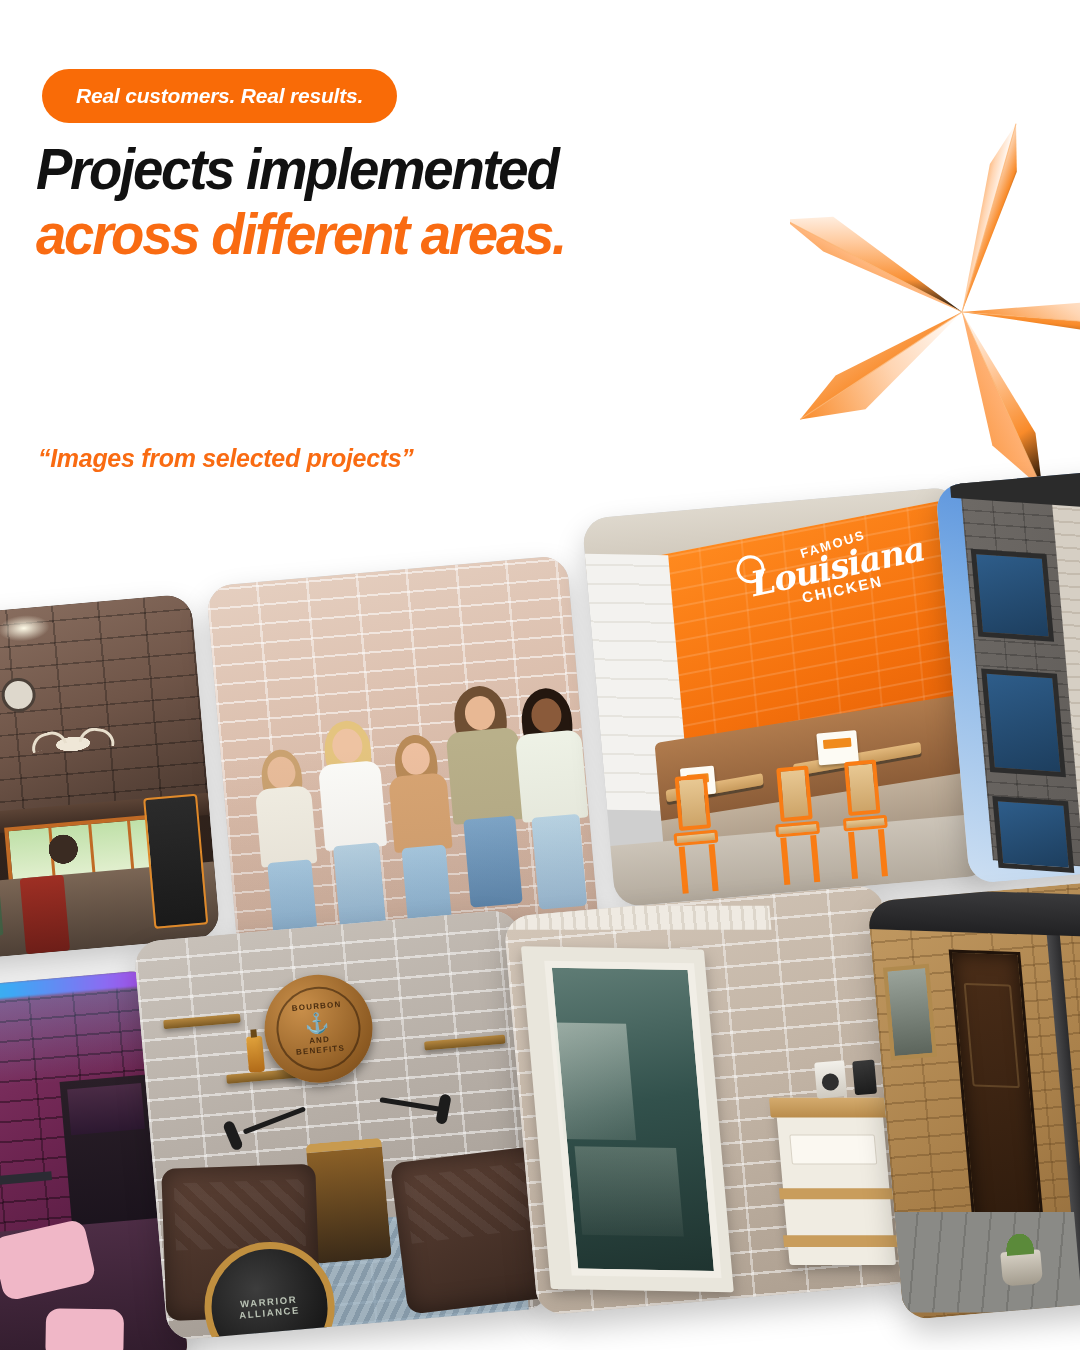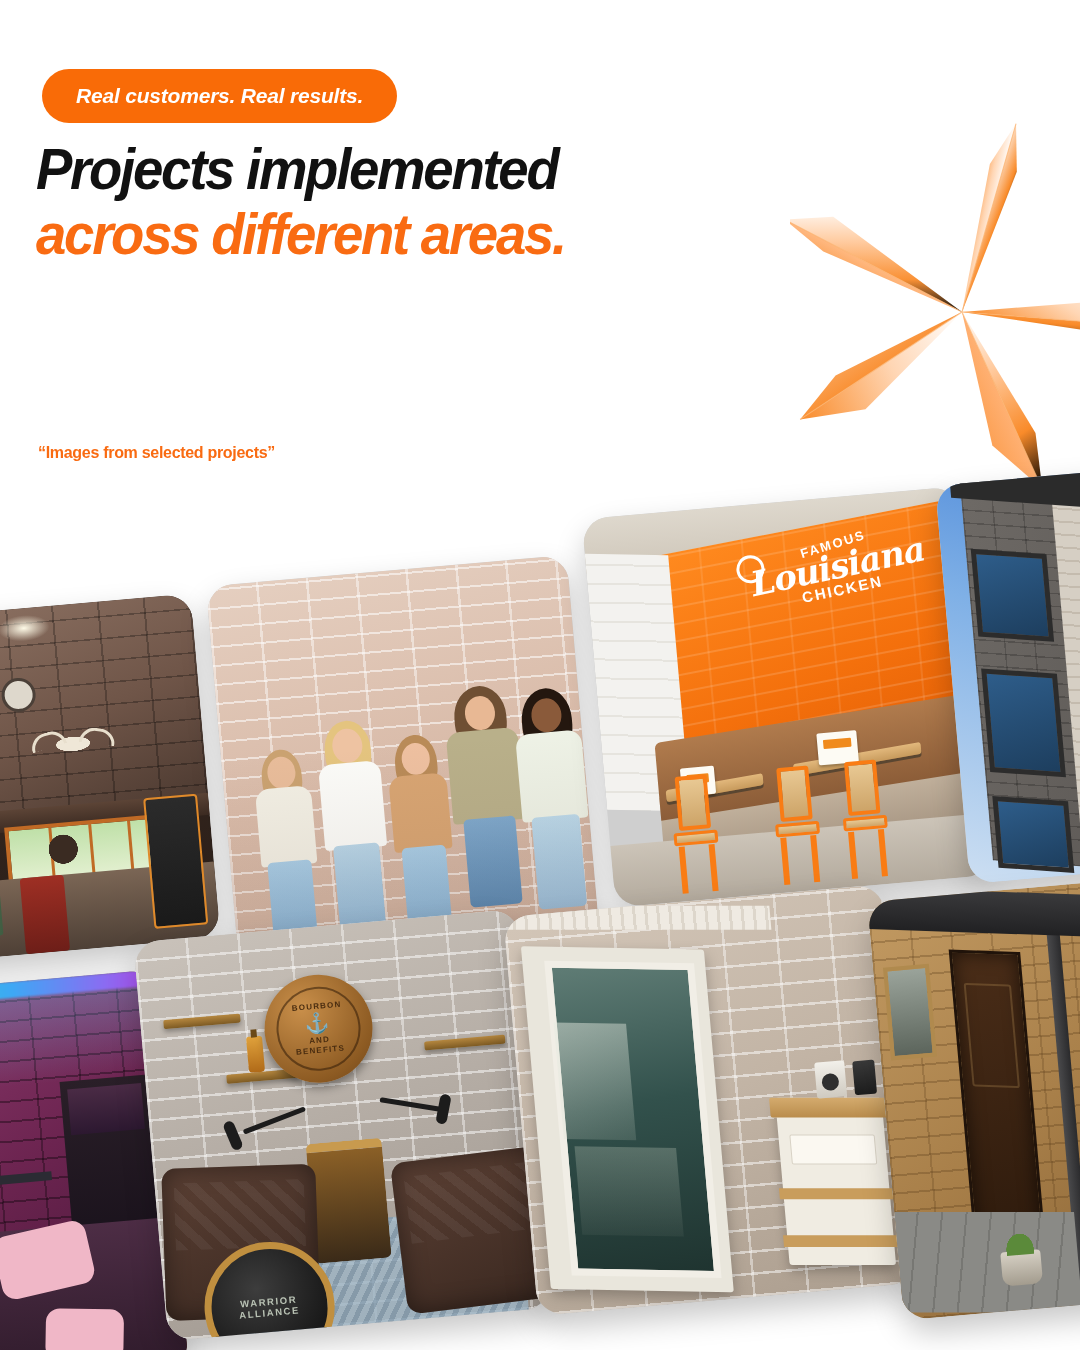--- a/index.html
+++ b/index.html
@@ -38,21 +38,21 @@
 
   .subtitle{
     position:absolute; left:38px; top:308px;
     width:690px;
     font-size:22.5px; line-height:1.42;
     color:#4A4A4A; letter-spacing:-0.25px;
   }
 
   .caption{
     position:absolute; left:38px; top:444px;
-    font-size:16px; font-weight:700; 
+    font-size:25px; font-weight:700; font-style:italic;
     color:#F96B12; letter-spacing:-0.3px;
   }
 
   
   .star-wrap{
     position:absolute; right:-40px; top:80px;
     width:330px; height:420px;
     z-index:1; pointer-events:none;
   }
   .star-wrap svg{ width:100%; height:100%; display:block; }

